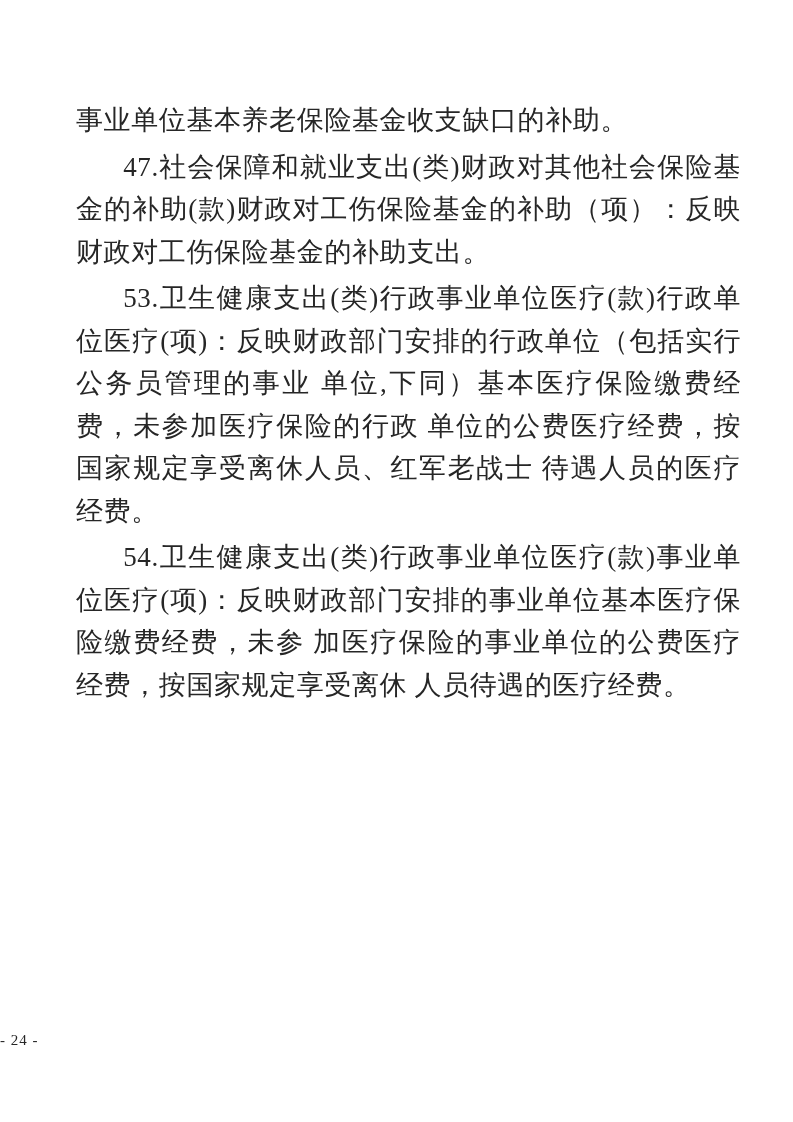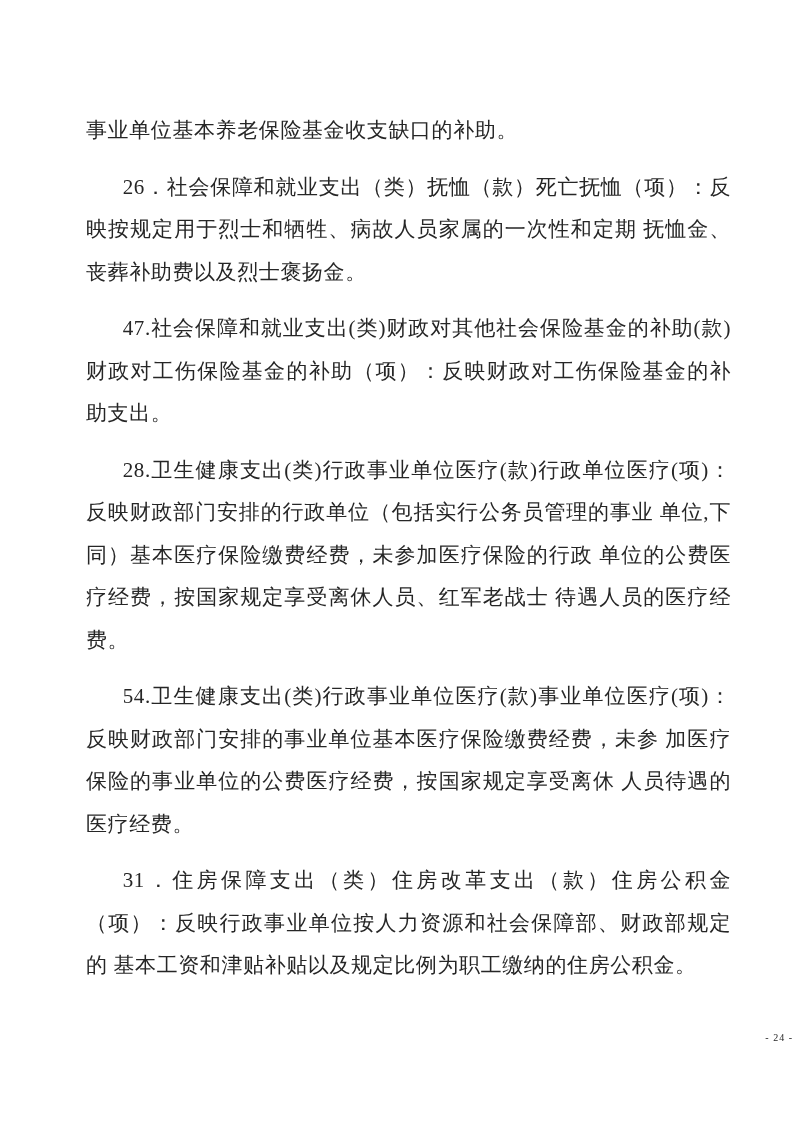--- a/index.html
+++ b/index.html
@@ -16,49 +16,47 @@
     font-family: "Liberation Serif", "DejaVu Serif", serif;
     color: #262626;
   }
   .doc-body {
     position: absolute;
     top: 95px;
     left: 72px;
     width: 673px;
   }
   p.para {
-    margin: 14px;
+    margin: 4px;
     padding: 0;
-    font-size: 21px;
+    font-size: 27px;
     line-height: 42.5px;
     letter-spacing: 0.6px;
     text-align: justify;
     word-break: break-all;
     font-weight: 400;
   }
   p.para.indent {
     text-indent: 1.75em;
   }
   .footer {
     position: absolute;
     top: 1032px;
     left: 0;
     width: 100%;
-    text-align: right;
-    font-size: 10px;
+    text-align: left;
+    font-size: 15px;
     letter-spacing: 1px;
     color: #262626;
   }
 </style>
 </head>
 <body>
 
 <div class="page">
   <div class="doc-body" id="doc-body">
       <p class="para">事业单位基本养老保险基金收支缺口的补助。</p>
-      <p class="para indent">26．社会保障和就业支出（类）抚恤（款）死亡抚恤（项）：反映按规定用于烈士和牺牲、病故人员家属的一次性和定期 抚恤金、丧葬补助费以及烈士褒扬金。</p>
       <p class="para indent">47.社会保障和就业支出(类)财政对其他社会保险基金的补助(款)财政对工伤保险基金的补助（项）：反映财政对工伤保险基金的补助支出。</p>
-      <p class="para indent">28.卫生健康支出(类)行政事业单位医疗(款)行政单位医疗(项)：反映财政部门安排的行政单位（包括实行公务员管理的事业 单位,下同）基本医疗保险缴费经费，未参加医疗保险的行政 单位的公费医疗经费，按国家规定享受离休人员、红军老战士 待遇人员的医疗经费。</p>
+      <p class="para indent">53.卫生健康支出(类)行政事业单位医疗(款)行政单位医疗(项)：反映财政部门安排的行政单位（包括实行公务员管理的事业 单位,下同）基本医疗保险缴费经费，未参加医疗保险的行政 单位的公费医疗经费，按国家规定享受离休人员、红军老战士 待遇人员的医疗经费。</p>
       <p class="para indent">54.卫生健康支出(类)行政事业单位医疗(款)事业单位医疗(项)：反映财政部门安排的事业单位基本医疗保险缴费经费，未参 加医疗保险的事业单位的公费医疗经费，按国家规定享受离休 人员待遇的医疗经费。</p>
-      <p class="para indent">31．住房保障支出（类）住房改革支出（款）住房公积金（项）：反映行政事业单位按人力资源和社会保障部、财政部规定的 基本工资和津贴补贴以及规定比例为职工缴纳的住房公积金。</p>
     </div>
   <div class="footer">- 24 -</div>
 </div>
 
 </body></html>

